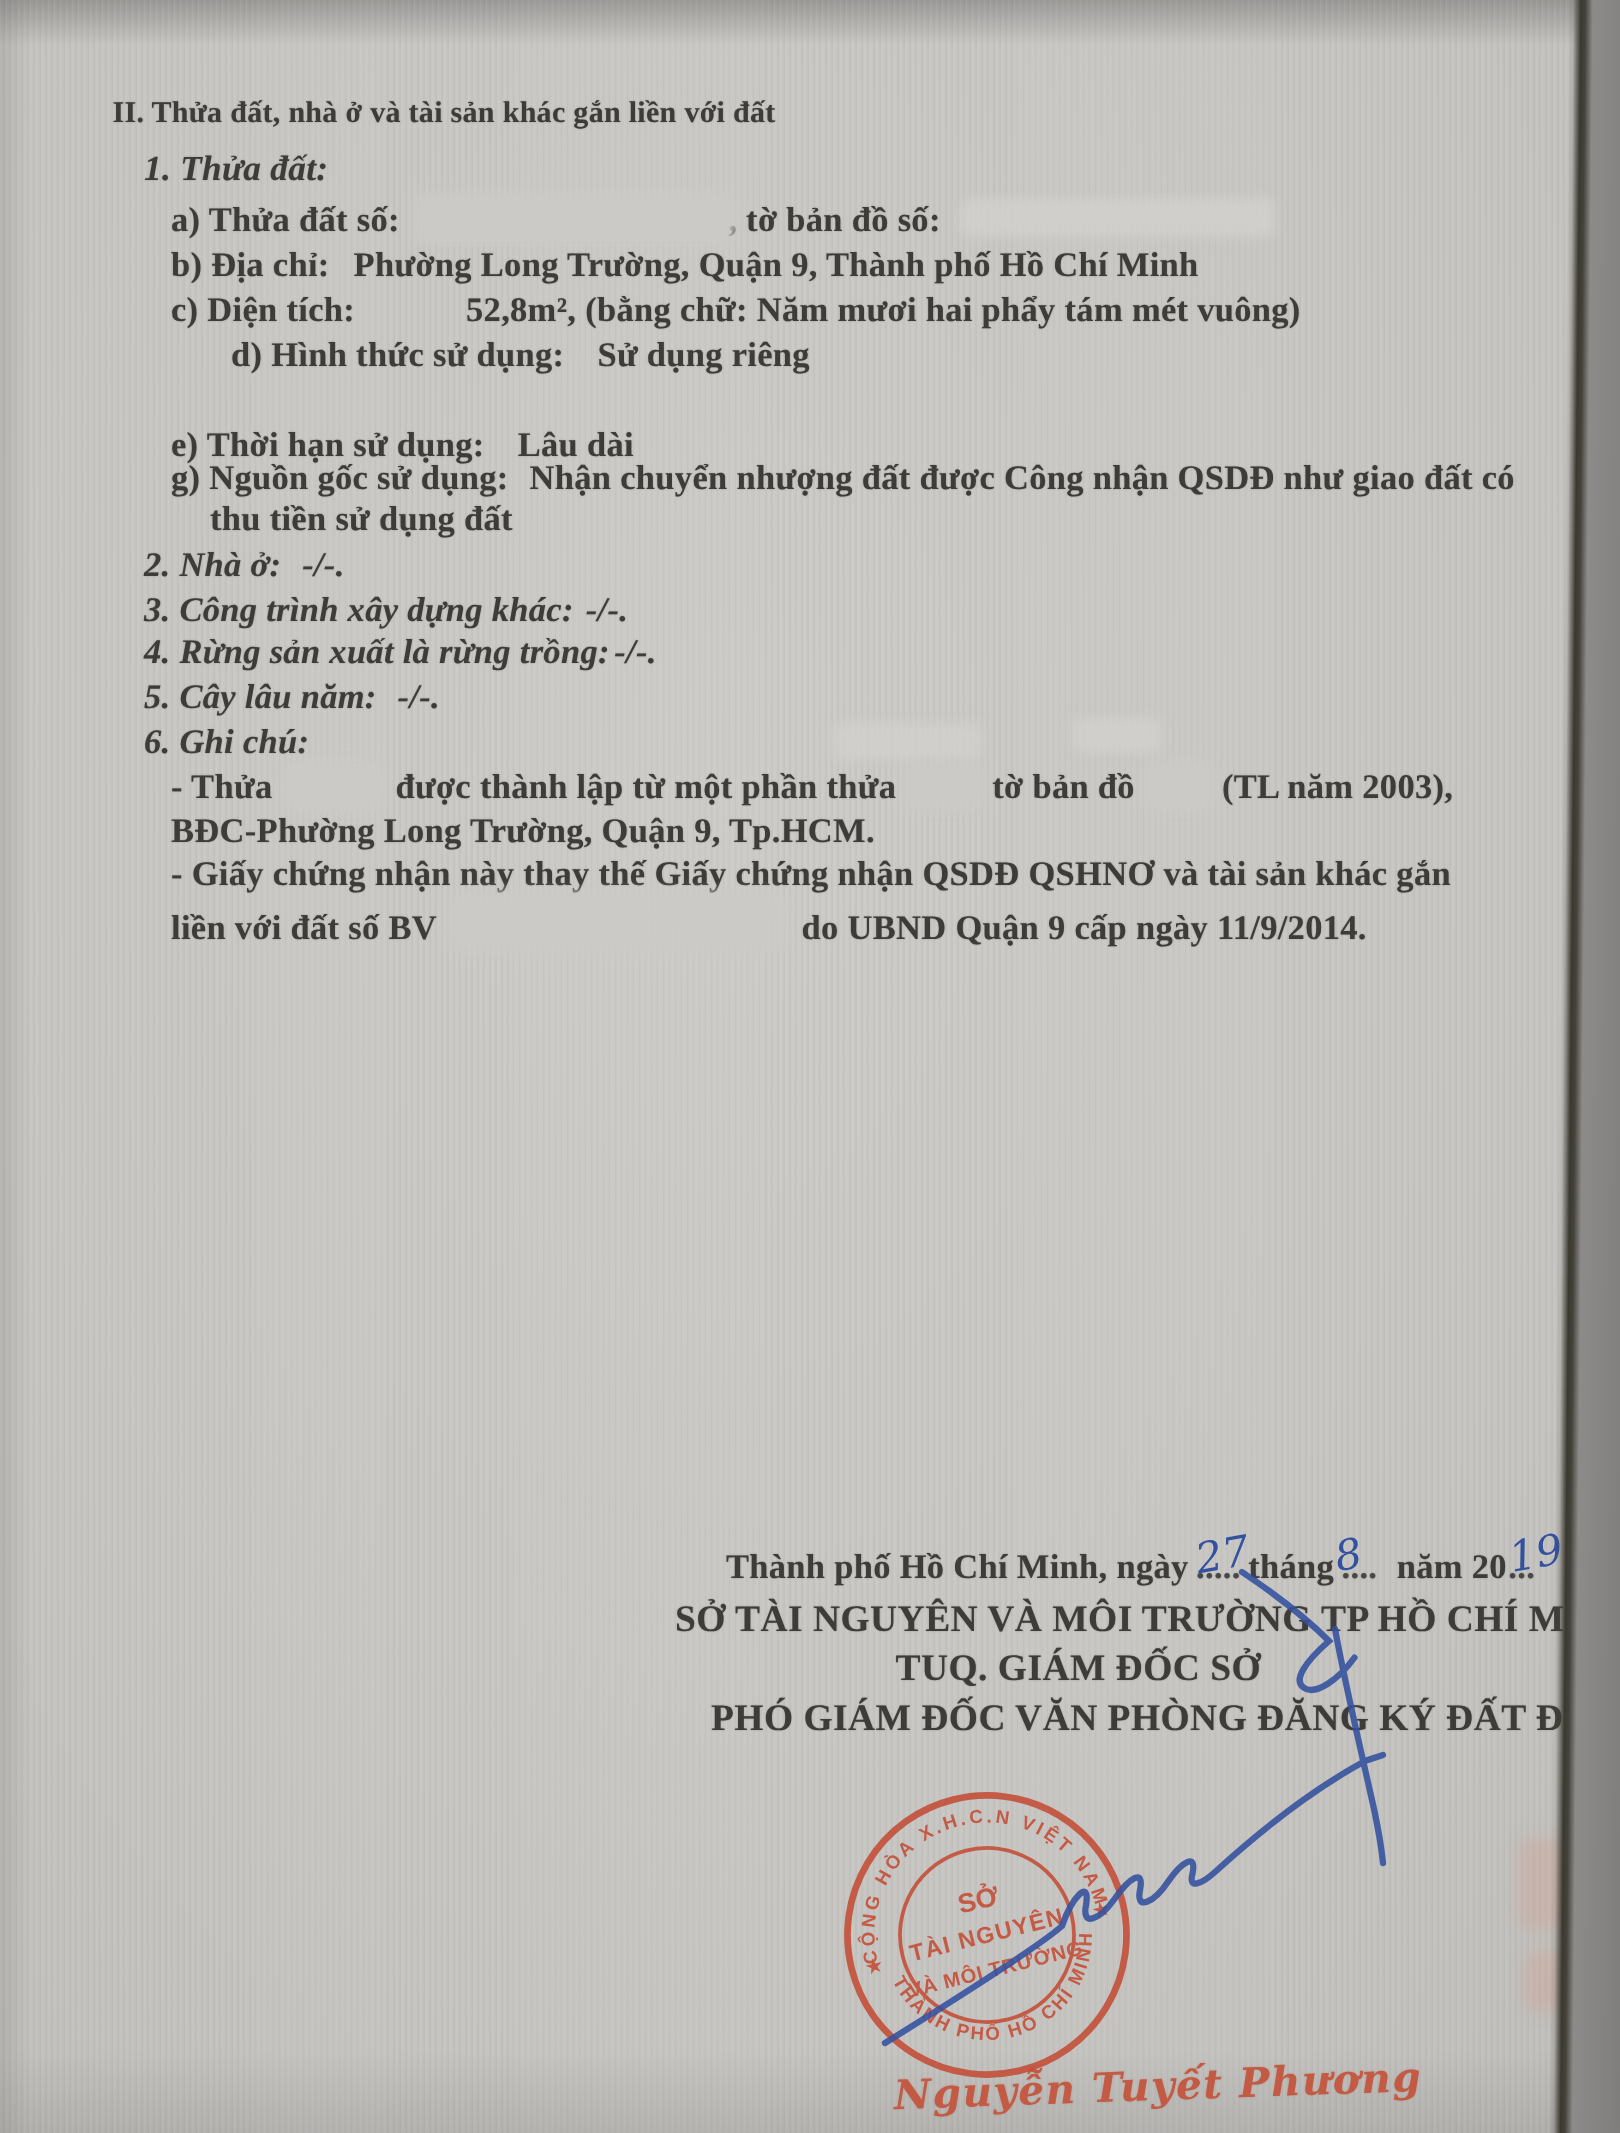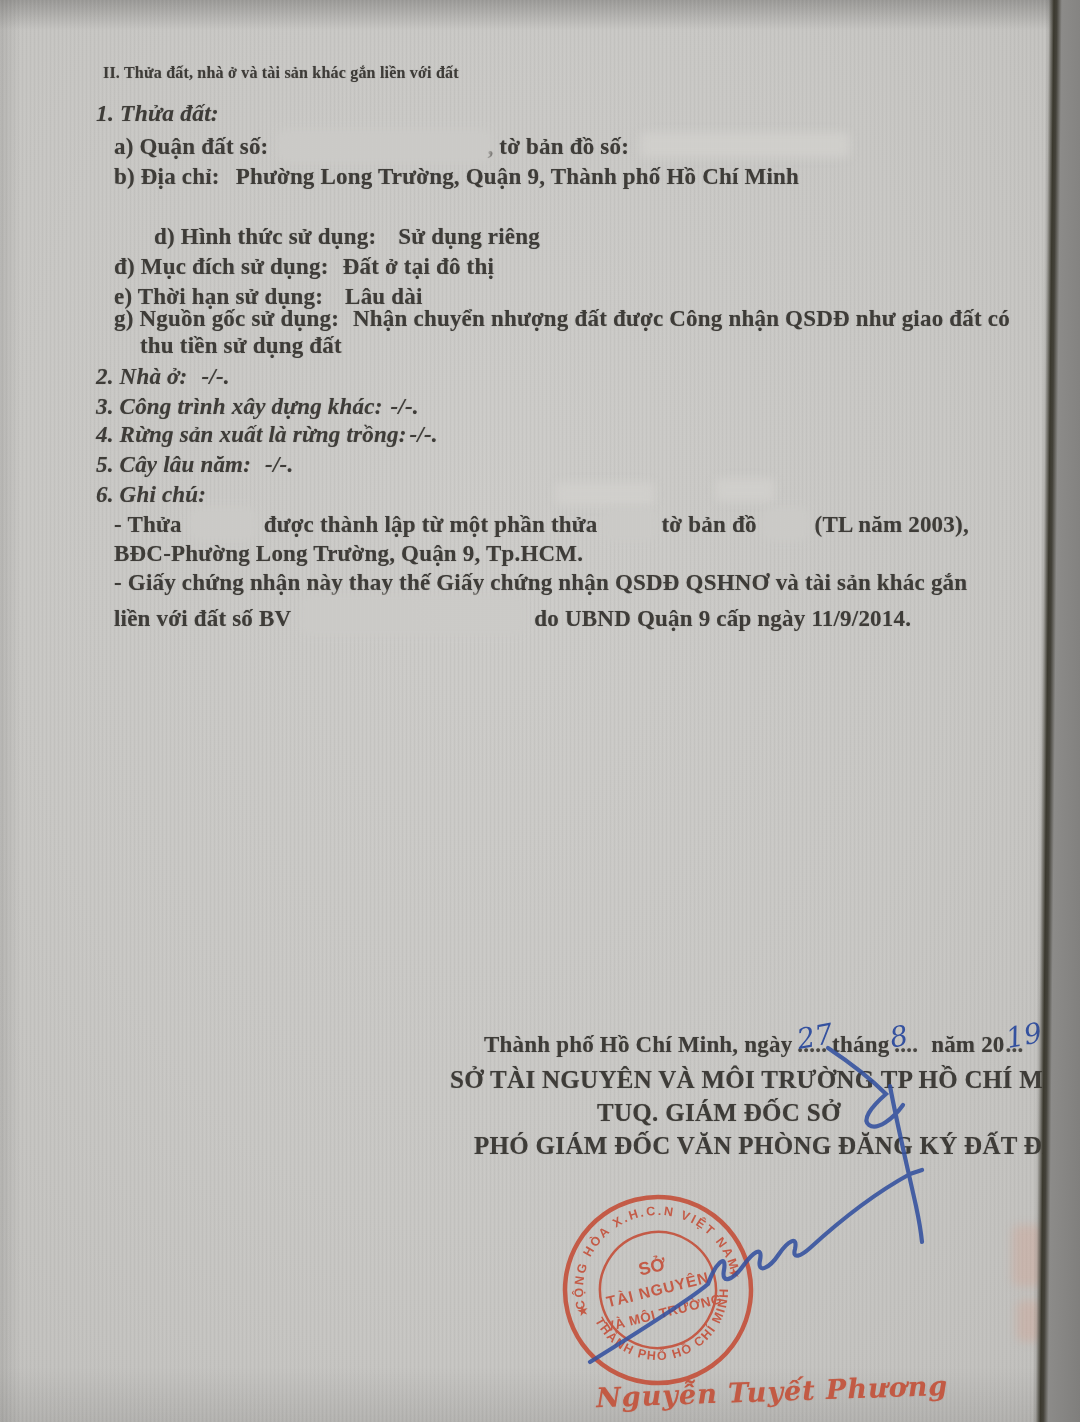--- a/index.html
+++ b/index.html
@@ -57,39 +57,39 @@
 
 <div class="page">
   <div class="texture"></div>
 
   <div class="smudge" style="left:555px;top:482px;width:100px;height:24px;"></div>
   <div class="smudge" style="left:715px;top:478px;width:60px;height:24px;"></div>
   <div class="smudge" style="left:640px;top:132px;width:210px;height:26px;"></div>
   <div class="bleed" style="left:1012px;top:1225px;width:32px;height:62px;"></div>
   <div class="bleed" style="left:1016px;top:1300px;width:26px;height:42px;"></div>
 
-  <div class="line" style="left:75px;top:64px;font-size:16px;margin-left:28px;">II. Thửa đất, nhà ở và tài sản khác gắn liền với đất</div>
+  <div class="line" style="left:75px;top:64px;font-size:20px;">II. Thửa đất, nhà ở và tài sản khác gắn liền với đất</div>
   <div class="line it" style="left:96px;top:100px;font-size:23.5px;font-style:italic;">1. Thửa đất:</div>
 
   <div class="line" style="left:114px;top:134px;">
-    <span>a) Quận đất số:</span><span class="redact" style="width:205px;margin-left:14px;"></span><span>, tờ bản đồ số:</span>
+    <span>a) Thửa đất số:</span><span class="redact" style="width:205px;margin-left:14px;"></span><span>, tờ bản đồ số:</span>
   </div>
 
   <div class="line" style="left:114px;top:164px;">
     <span>b) Địa chỉ:</span><span class="lv" style="margin-left:16px;">Phường Long Trường, Quận 9, Thành phố Hồ Chí Minh</span>
   </div>
 
+  <div class="line" style="left:114px;top:194px;">
+    <span>c) Diện tích:</span><span class="lv" style="margin-left:74px;">52,8m², (bằng chữ: Năm mươi hai phẩy tám mét vuông)</span>
+  </div>
 
   <div class="line" style="left:114px;top:224px;margin-left:40px;">
     <span>d) Hình thức sử dụng:</span><span class="lv" style="margin-left:22px;">Sử dụng riêng</span>
   </div>
 
-  <div class="line" style="left:114px;top:254px;">
-    <span>đ) Mục đích sử dụng:</span><span class="lv" style="margin-left:14px;">Đất ở tại đô thị</span>
-  </div>
 
   <div class="line" style="left:114px;top:284px;">
     <span>e) Thời hạn sử dụng:</span><span class="lv" style="margin-left:22px;">Lâu dài</span>
   </div>
 
   <div class="line" style="left:114px;top:306px;">
     <span>g) Nguồn gốc sử dụng:</span><span class="lv" style="margin-left:14px;">Nhận chuyển nhượng đất được Công nhận QSDĐ như giao đất có</span>
   </div>
   <div class="line" style="left:140px;top:333px;">thu tiền sử dụng đất</div>
 

